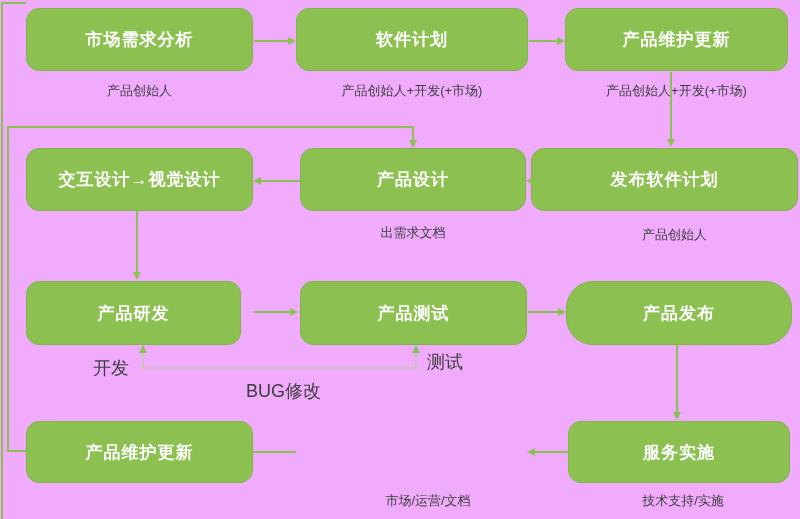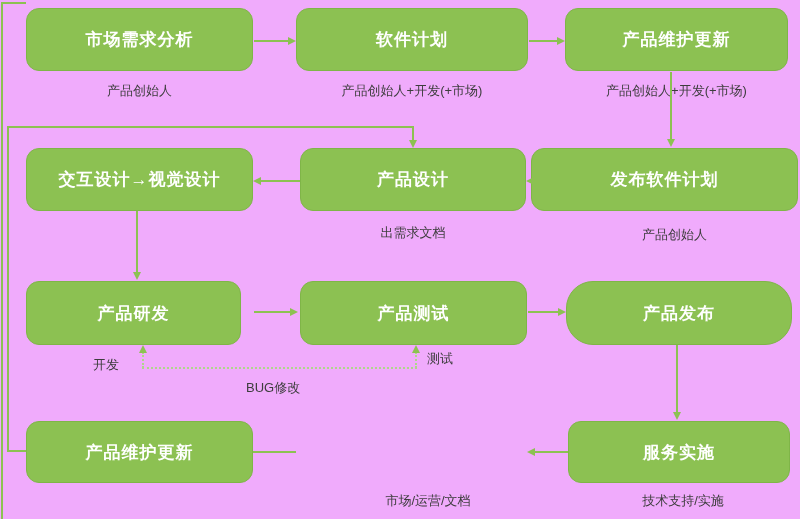--- a/index.html
+++ b/index.html
@@ -18,21 +18,21 @@
   }
   .node{
     position:absolute;background:var(--box-green);border:1px solid var(--box-border);
     border-radius:13px;display:flex;align-items:center;justify-content:center;
     color:var(--box-text);font-size:17px;font-weight:bold;letter-spacing:1px;
   }
   .sub{
     position:absolute;color:var(--label-gray);font-size:13px;text-align:center;
     white-space:nowrap;
   }
-  .ann{position:absolute;color:var(--label-gray);font-size:13px;white-space:nowrap;}
+  .ann{position:absolute;color:var(--label-gray);font-size:18px;white-space:nowrap;}
   .hline{position:absolute;height:2px;background:var(--line-green);}
   .vline{position:absolute;width:2px;background:var(--line-green);}
   .dash-h{position:absolute;height:0;border-top:2px dotted var(--dash-green);}
   .dash-v{position:absolute;width:0;border-left:2px dotted var(--dash-green);}
   .ah{position:absolute;width:0;height:0;}
   .ah.right{border-top:4px solid transparent;border-bottom:4px solid transparent;border-left:8px solid var(--line-green);}
   .ah.left{border-top:4px solid transparent;border-bottom:4px solid transparent;border-right:8px solid var(--line-green);}
   .ah.down{border-left:4px solid transparent;border-right:4px solid transparent;border-top:8px solid var(--line-green);}
   .ah.up{border-left:4px solid transparent;border-right:4px solid transparent;border-bottom:8px solid var(--line-green);}
   

